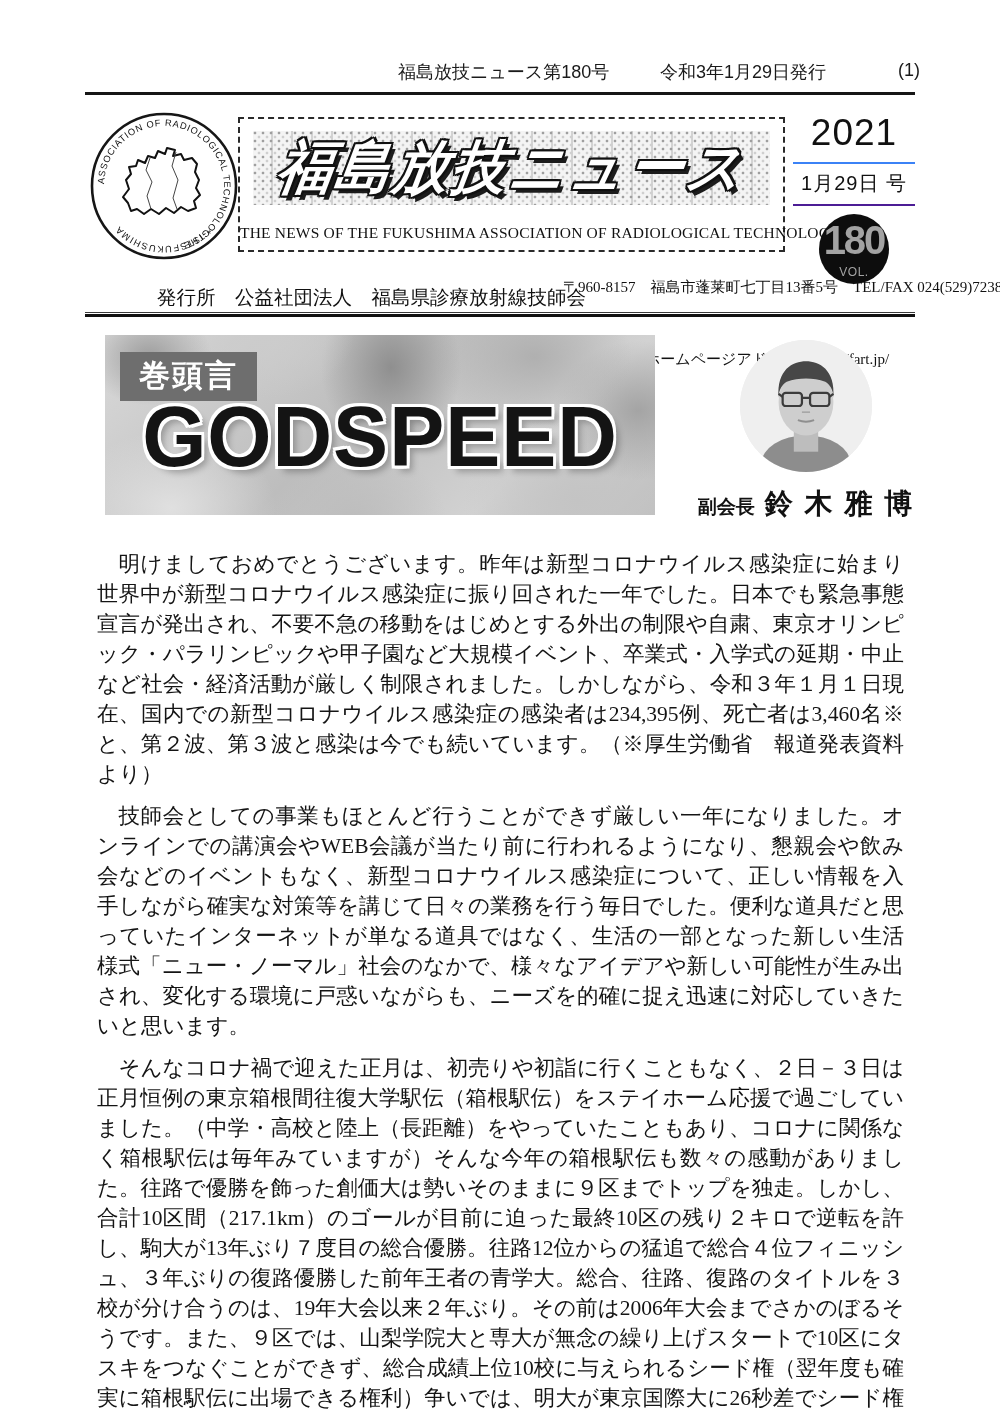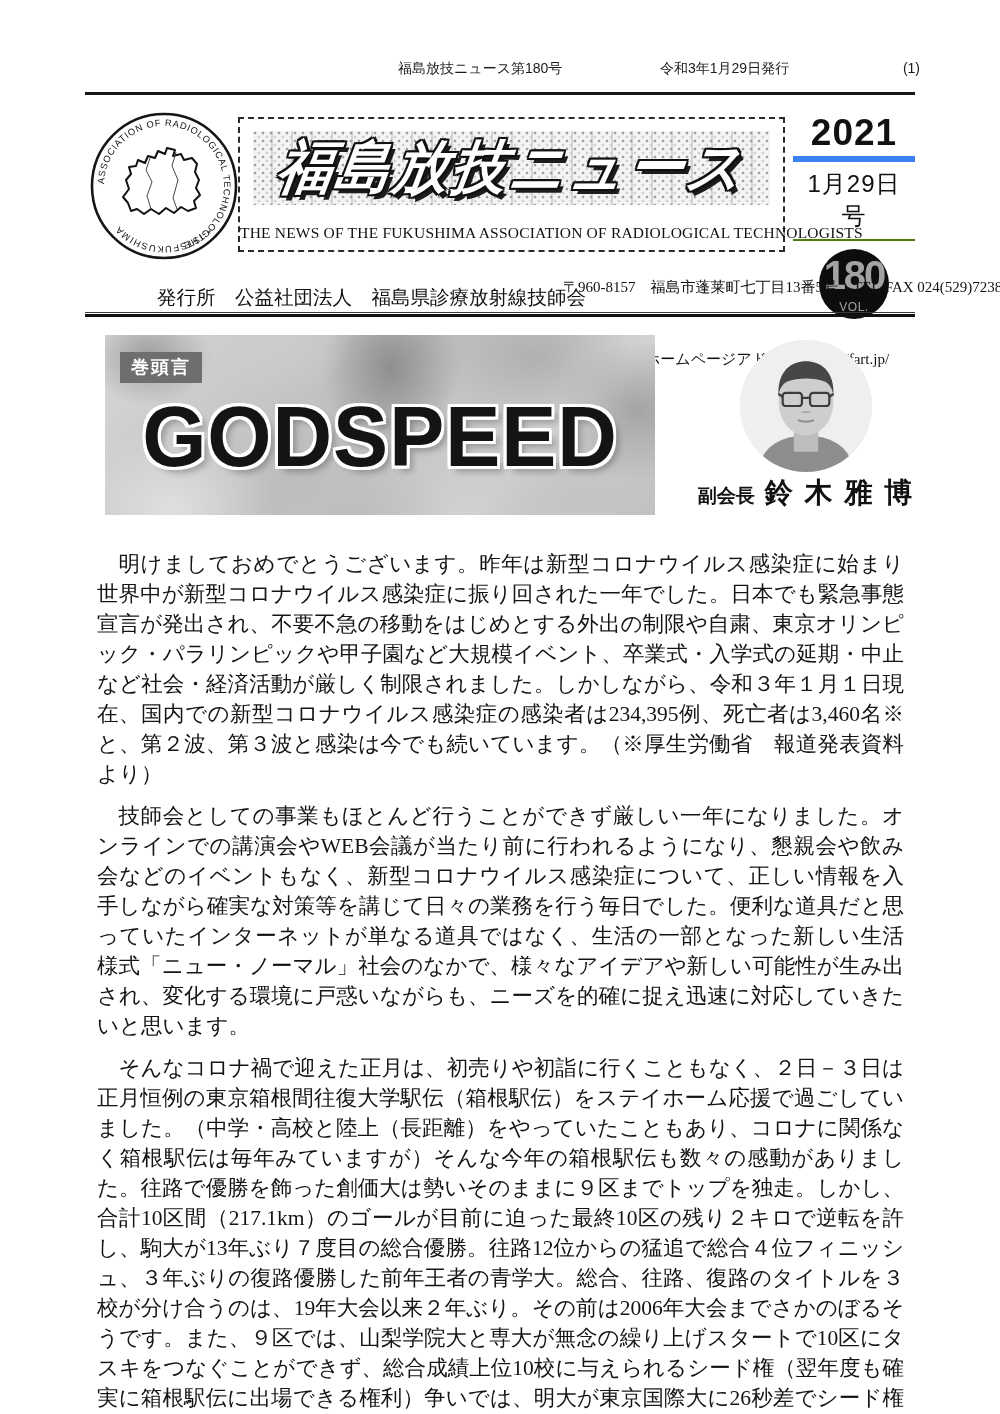--- a/index.html
+++ b/index.html
@@ -9,21 +9,21 @@
     width:1000px; height:1414px;
     margin:0 auto;
     background:#ffffff;
     color:#111;
     overflow:hidden;
     font-family:"Liberation Serif", serif;
   }
 
   
   .running-head { position:absolute; top:60px; left:0; width:100%; height:26px;
-    font-family:"Liberation Sans", sans-serif; font-size:14px; color:#1a1a1a; }
+    font-family:"Liberation Sans", sans-serif; font-size:18px; color:#1a1a1a; }
   .rh-issue { position:absolute; left:398px; }
   .rh-date  { position:absolute; left:660px; }
   .rh-page  { position:absolute; right:80px; }
   .rule-thick { position:absolute; top:92px; left:85px; width:830px; height:3px; background:#161616; }
 
   
   .masthead { position:absolute; top:110px; left:85px; width:830px; height:155px; }
   .logo { position:absolute; left:3px; top:0; width:152px; height:152px; }
 
   .title-box { position:absolute; left:153px; top:7px; width:547px; height:135px;
@@ -46,23 +46,23 @@
       -2px -2px 0 #111, 2px -2px 0 #111, -2px 2px 0 #111, 2px 2px 0 #111,
       -2px 0 0 #111, 2px 0 0 #111, 0 -2px 0 #111, 0 2px 0 #111,
       5px 5px 0 #1c1c1c;
   }
   .subtitle { position:absolute; left:0; right:0; bottom:8px; text-align:center;
     font-family:"Liberation Serif", serif; font-size:15.5px; letter-spacing:.2px;
     white-space:nowrap; color:#111; }
 
   .issue-col { position:absolute; right:0; top:2px; width:122px;
     font-family:"Liberation Sans", sans-serif; text-align:center; }
-  .issue-year { font-size:37px; font-weight:bold; letter-spacing:1px; line-height:42px;
-    border-bottom:6px solid #3b82f6; padding-bottom:2px; }
-  .issue-date { font-size:24px; padding:6px 0 7px; border-bottom:2px solid #4d7c0f; letter-spacing:1px; }
+  .issue-year { font-size:37px; font-weight:normal; letter-spacing:1px; line-height:42px;
+    border-bottom:2px solid #3b82f6; padding-bottom:8px; }
+  .issue-date { font-size:20px; padding:6px 0 7px; border-bottom:2px solid #4c1d95; letter-spacing:1px; }
   .vol-badge { position:relative; width:70px; height:70px; margin:8px auto 0;
     background:#0d0d0d; border-radius:50%; color:#a3a3a3; }
   .vol-num { position:absolute; top:4px; left:0; right:0; font-size:40px; font-weight:bold;
     letter-spacing:-2px; line-height:44px; }
   .vol-label { position:absolute; bottom:5px; left:0; right:0; font-size:12px; font-weight:normal; letter-spacing:.5px; }
 
   
   .publisher { position:absolute; top:276px; left:85px; width:830px; }
   .pub-name { position:absolute; left:72px; top:0; font-size:19.5px; white-space:nowrap;
     font-family:Liberation Serif, serif;margin-top:8px; }
@@ -79,36 +79,36 @@
       radial-gradient(ellipse 120px 90px at 30% 0%, #cccccc, transparent 70%),
       radial-gradient(ellipse 100px 120px at 52% 18%, #8f8f8f, transparent 70%),
       radial-gradient(ellipse 140px 100px at 78% 12%, #b0b0b0, transparent 70%),
       radial-gradient(ellipse 120px 100px at 97% 42%, #a4a4a4, transparent 70%),
       radial-gradient(ellipse 150px 110px at 12% 96%, #e0e0e0, transparent 70%),
       radial-gradient(ellipse 130px 100px at 45% 102%, #bdbdbd, transparent 72%),
       radial-gradient(ellipse 160px 120px at 86% 92%, #c4c4c4, transparent 72%),
       linear-gradient(135deg, #d9d9d9 0%, #bdbdbd 45%, #d2d2d2 75%, #c0c0c0 100%);
   }
   .kantogen { position:absolute; top:17px; left:15px; background:#6e6e6e; color:#fff;
-    font-family:"Liberation Sans", sans-serif; font-size:18px; font-weight:bold;
-    padding:3px 11px 4px; letter-spacing:2px; }
+    font-family:"Liberation Sans", sans-serif; font-size:31px; font-weight:bold;
+    padding:3px 19px 4px; letter-spacing:2px; }
   .godspeed { position:absolute; left:50%; top:56%; transform:translate(-50%,-50%) scaleX(.96);
     font-family:"Liberation Sans", sans-serif; font-weight:bold; font-size:86px;
     letter-spacing:1px; color:#141414; white-space:nowrap;
     text-shadow:
       -3px -3px 0 #fff, 3px -3px 0 #fff, -3px 3px 0 #fff, 3px 3px 0 #fff,
       -3px 0 0 #fff, 3px 0 0 #fff, 0 -3px 0 #fff, 0 3px 0 #fff,
       6px 6px 6px rgba(0,0,0,.25);
   }
 
   
   .author-block { position:absolute; top:340px; left:695px; width:222px; text-align:center; }
   .portrait { width:132px; height:132px; margin:0 auto; border-radius:50%; overflow:hidden;
     background:#efefef; }
-  .author-line { margin-top:2px; white-space:nowrap;
+  .author-line { margin-top:13px; white-space:nowrap;
     font-family:"Liberation Sans", sans-serif; font-weight:bold;text-align:center; }
   .author-title { font-size:19px; margin-right:10px; }
   .author-name  { font-size:28px; letter-spacing:2px; }
 
   
   .body-text { position:absolute; top:537px; left:85px; width:831px;
     font-family:"Liberation Serif", serif; font-size:21.5px; line-height:30px;
     text-align:justify; color:#141414; }
   .body-text p { text-indent:1em; margin:12px; }
 </style>

